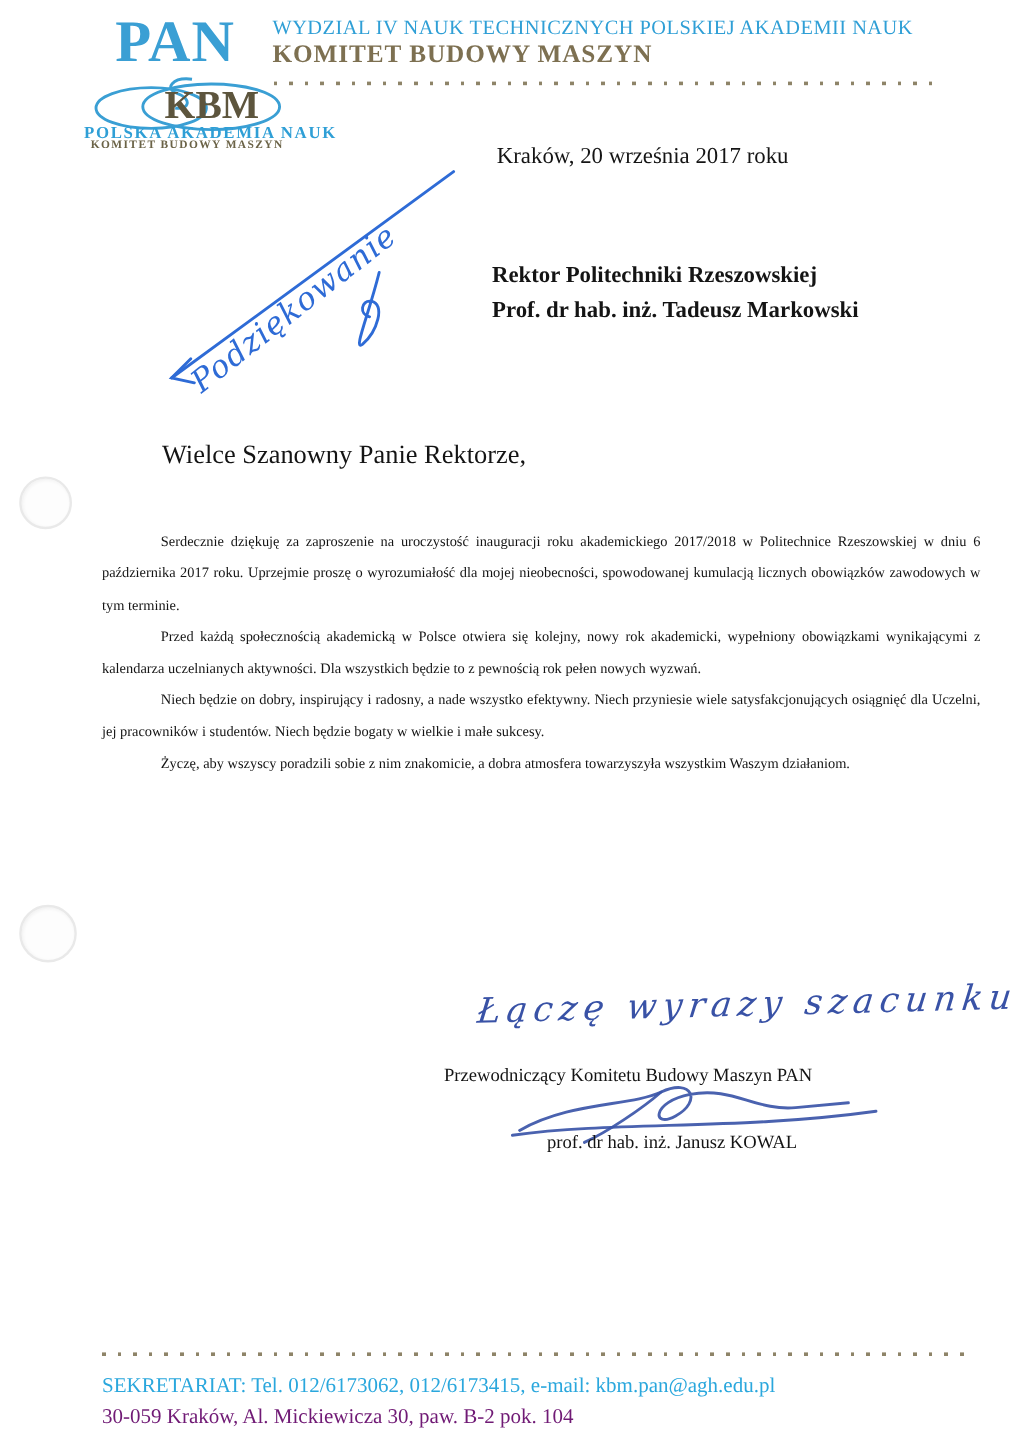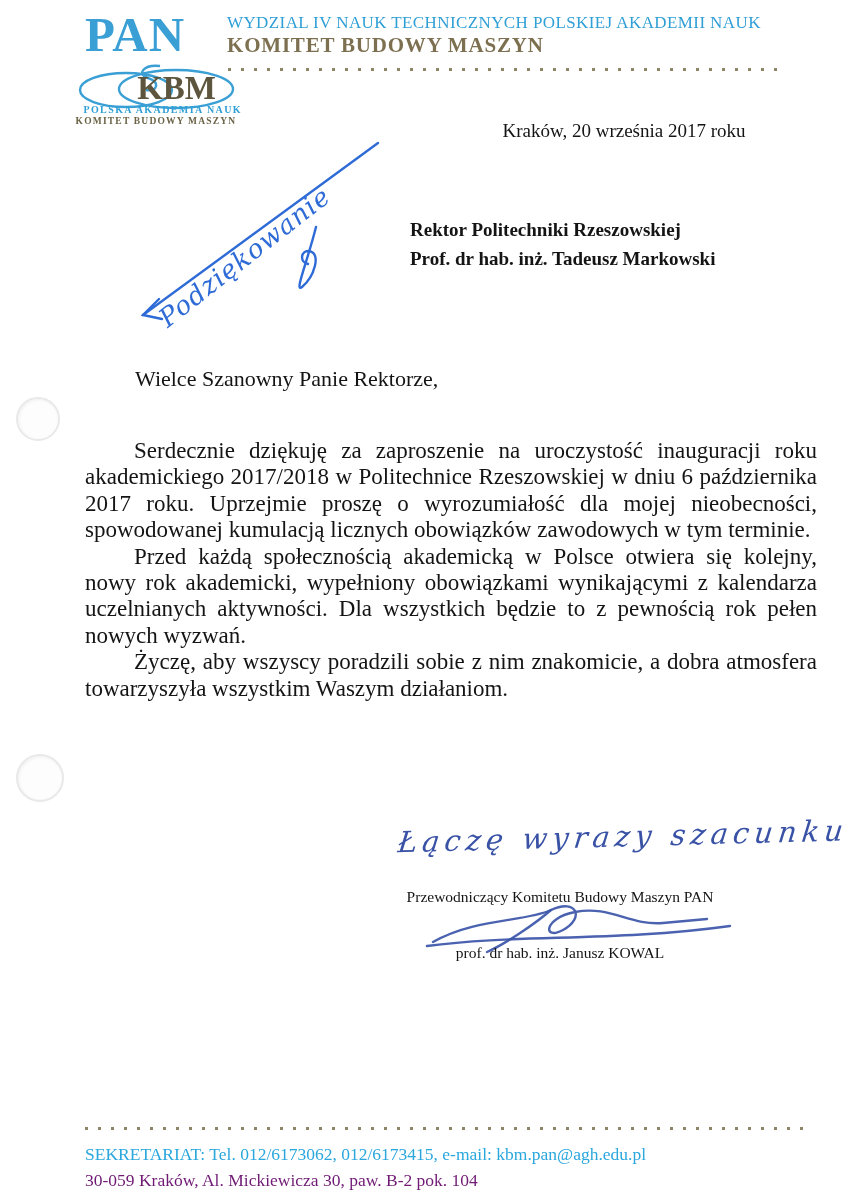--- a/index.html
+++ b/index.html
@@ -7,32 +7,32 @@
     position:relative;
     width:848px;height:1200px;
     background:#ffffff;
     overflow:hidden;
     font-family:"Liberation Serif", serif;
     color:#141414;
   }
   
   .logo{position:absolute;left:80px;top:8px;width:150px;height:118px;}
   .logo-pan{
-    position:absolute;left:5px;top:2px;
+    position:absolute;left:16px;top:2px;
     font-size:49px;font-weight:600;letter-spacing:1px;
     color:#3a9fd4;line-height:1;
   }
   .logo-kbm-wrap{position:absolute;left:-6px;top:56px;width:162px;height:50px;}
   .logo-kbm-text{
     position:absolute;left:22px;top:8px;width:120px;text-align:right;
     font-size:33px;font-weight:600;color:#5d553d;line-height:1;z-index:2;
   }
   .logo-sub1{
     position:absolute;left:-10px;top:96px;width:172px;text-align:right;
-    font-size:10px;font-weight:bold;letter-spacing:1.4px;color:#2f9fd6;white-space:nowrap;
+    font-size:14px;font-weight:bold;letter-spacing:1.4px;color:#2f9fd6;white-space:nowrap;
   }
   .logo-sub2{
     position:absolute;left:-10px;top:108px;width:172px;text-align:center;
     font-size:9.5px;font-weight:bold;letter-spacing:1.2px;color:#6b6347;white-space:nowrap;
   }
   .hdr-dept{
     position:absolute;left:227px;top:13px;width:560px;
     font-size:17px;color:#2f9fd6;letter-spacing:.4px;white-space:nowrap;
   }
   .hdr-comm{
@@ -48,50 +48,50 @@
   
   .hole{
     position:absolute;border-radius:50%;
     border:2px solid #e9e9e9;background:#fdfdfd;
     box-shadow:inset 1px 1px 3px #f0f0f0;
   }
   .hole.h1{left:16px;top:397px;width:40px;height:40px;}
   .hole.h2{left:16px;top:754px;width:44px;height:44px;}
   
   .date-line{
-    position:absolute;right:14px;top:120px;width:420px;text-align:center;
+    position:absolute;right:14px;top:120px;width:420px;text-align:left;
     font-size:19px;
   }
   .addressee{
     position:absolute;left:410px;top:216px;
     font-size:19px;font-weight:bold;line-height:28.5px;white-space:nowrap;
   }
   
   .note-svg{position:absolute;left:95px;top:135px;}
   .hand-ink{stroke:#2e6bd6;fill:none;stroke-width:2.4;stroke-linecap:round;}
   .note-text{
     font-family:"DejaVu Serif", serif;font-style:italic;
     font-size:26px;fill:#2e6bd6;letter-spacing:1px;
   }
   
   .salutation{position:absolute;left:135px;top:366px;font-size:22px;}
   .body-text{
     position:absolute;left:85px;top:438px;width:732px;
-    font-size:23px;line-height:26.4px;text-align:justify;
+    font-size:12px;line-height:26.4px;text-align:justify;
   }
   .body-text p{margin:0;text-indent:49px;}
   
   .closing-hand{
     position:absolute;left:398px;top:820px;width:400px;
     font-family:"DejaVu Serif", serif;font-style:italic;
     font-size:29px;color:#3952a6;letter-spacing:5px;white-space:nowrap;
     transform:rotate(-1.5deg) skewX(-8deg);
   }
   .closing-title{
-    position:absolute;left:370px;top:888px;width:380px;text-align:center;
+    position:absolute;left:370px;top:888px;width:380px;
     font-size:15.5px;white-space:nowrap;
   }
   .sig-svg{position:absolute;left:425px;top:896px;}
   .sig-ink{stroke:#3b55a8;fill:none;stroke-width:2.4;stroke-linecap:round;opacity:.92;}
   .closing-name{
     position:absolute;left:370px;top:944px;width:380px;text-align:center;
     font-size:15.5px;white-space:nowrap;
   }
   
   .ftr-line1{
@@ -141,20 +141,21 @@
   <div class="addressee">
     <div>Rektor Politechniki Rzeszowskiej</div>
     <div>Prof. dr hab. inż. Tadeusz Markowski</div>
   </div>
 
   <div class="salutation">Wielce Szanowny Panie Rektorze,</div>
 
   <div class="body-text">
     <p>Serdecznie dziękuję za zaproszenie na uroczystość inauguracji roku akademickiego 2017/2018 w Politechnice Rzeszowskiej w dniu 6 października 2017 roku. Uprzejmie proszę o wyrozumiałość dla mojej nieobecności, spowodowanej kumulacją licznych obowiązków zawodowych w tym terminie.</p>
     <p>Przed każdą społecznością akademicką w Polsce otwiera się kolejny, nowy rok akademicki, wypełniony obowiązkami wynikającymi z kalendarza uczelnianych aktywności. Dla wszystkich będzie to z pewnością rok pełen nowych wyzwań.</p>
+    <p>Niech będzie on dobry, inspirujący i radosny, a nade wszystko efektywny. Niech przyniesie wiele satysfakcjonujących osiągnięć dla Uczelni, jej pracowników i studentów. Niech będzie bogaty w wielkie i małe sukcesy.</p>
     <p>Życzę, aby wszyscy poradzili sobie z nim znakomicie, a dobra atmosfera towarzyszyła wszystkim Waszym działaniom.</p>
   </div>
 
   <div class="closing-hand">Łączę wyrazy szacunku</div>
   <div class="closing-title">Przewodniczący Komitetu Budowy Maszyn PAN</div>
 
   <svg class="sig-svg" width="310" height="58" viewBox="0 0 310 58">
     <path class="sig-ink" d="M8,46 C50,22 100,26 126,14 C152,2 160,22 138,34 C118,45 118,22 150,16 C185,9 205,30 238,27 L282,23"></path>
     <path class="sig-ink" d="M2,50 C90,38 190,46 305,30" stroke-width="1.6" opacity="0.6"></path>
     <path class="sig-ink" d="M126,14 C110,28 80,48 62,56" stroke-width="2"></path>

